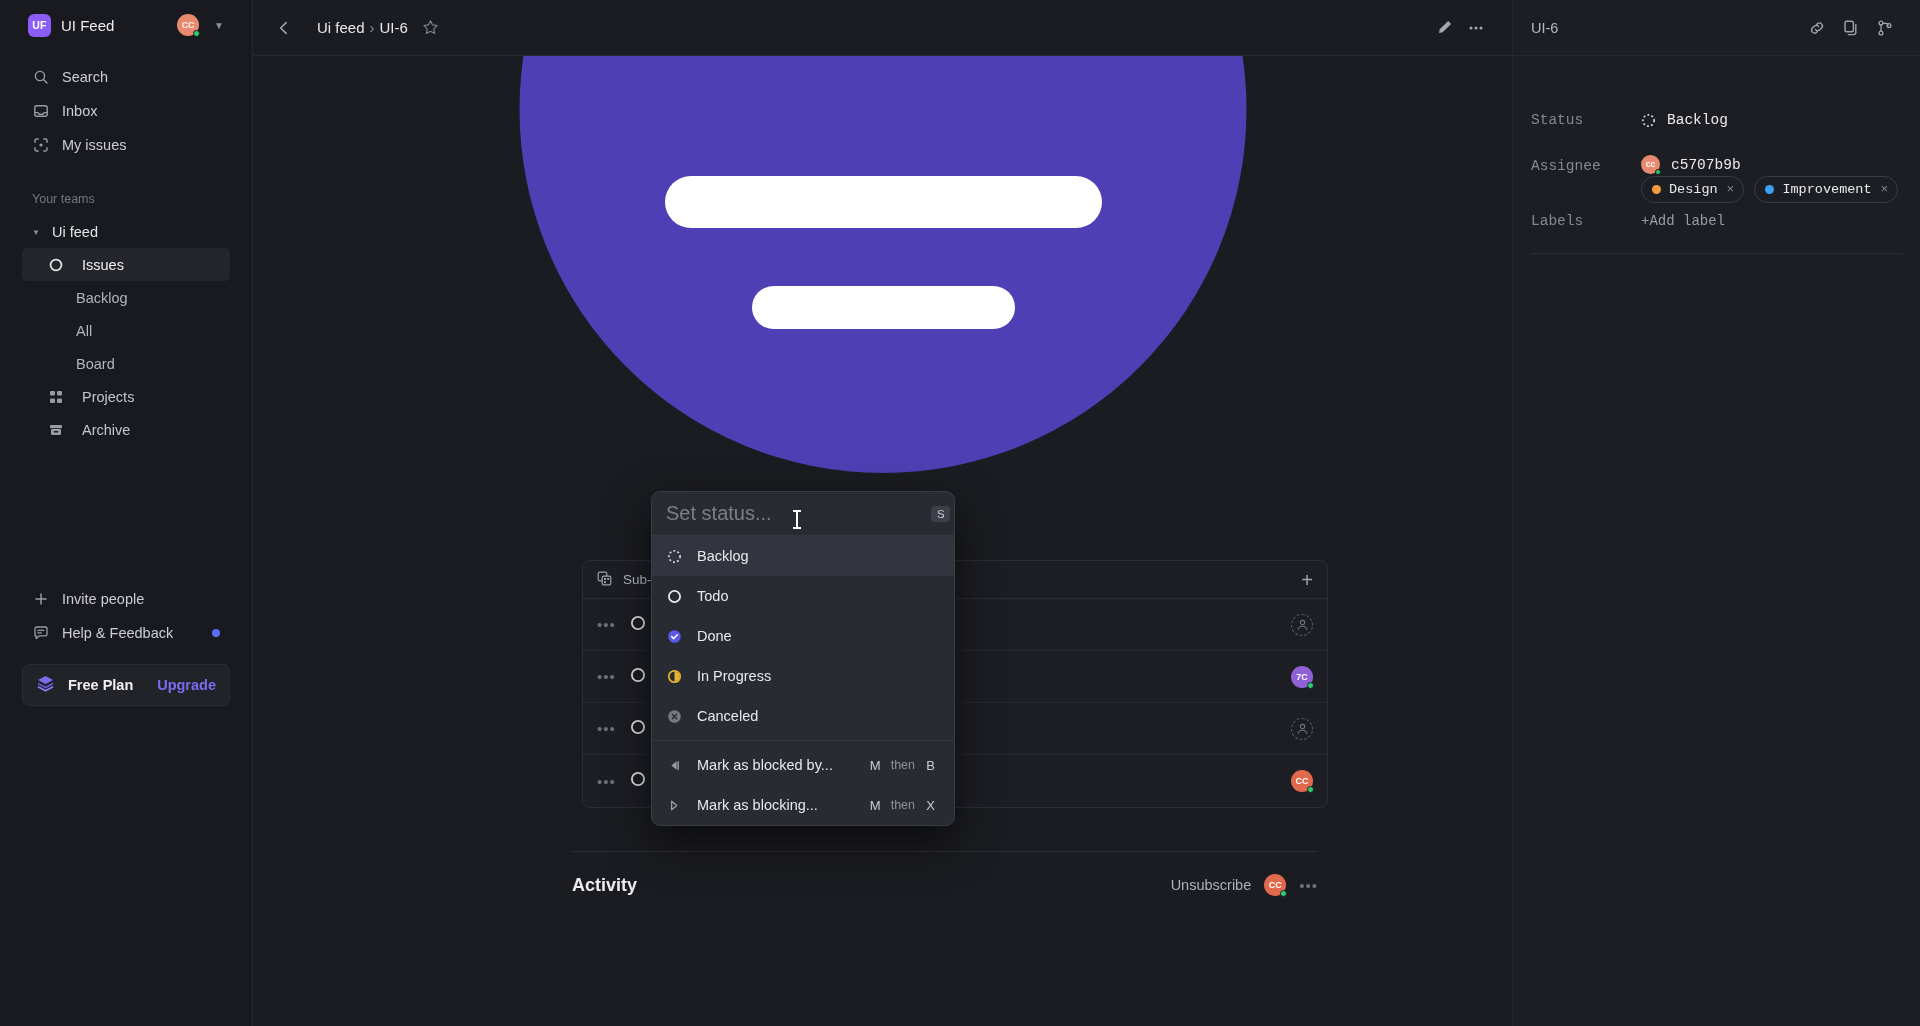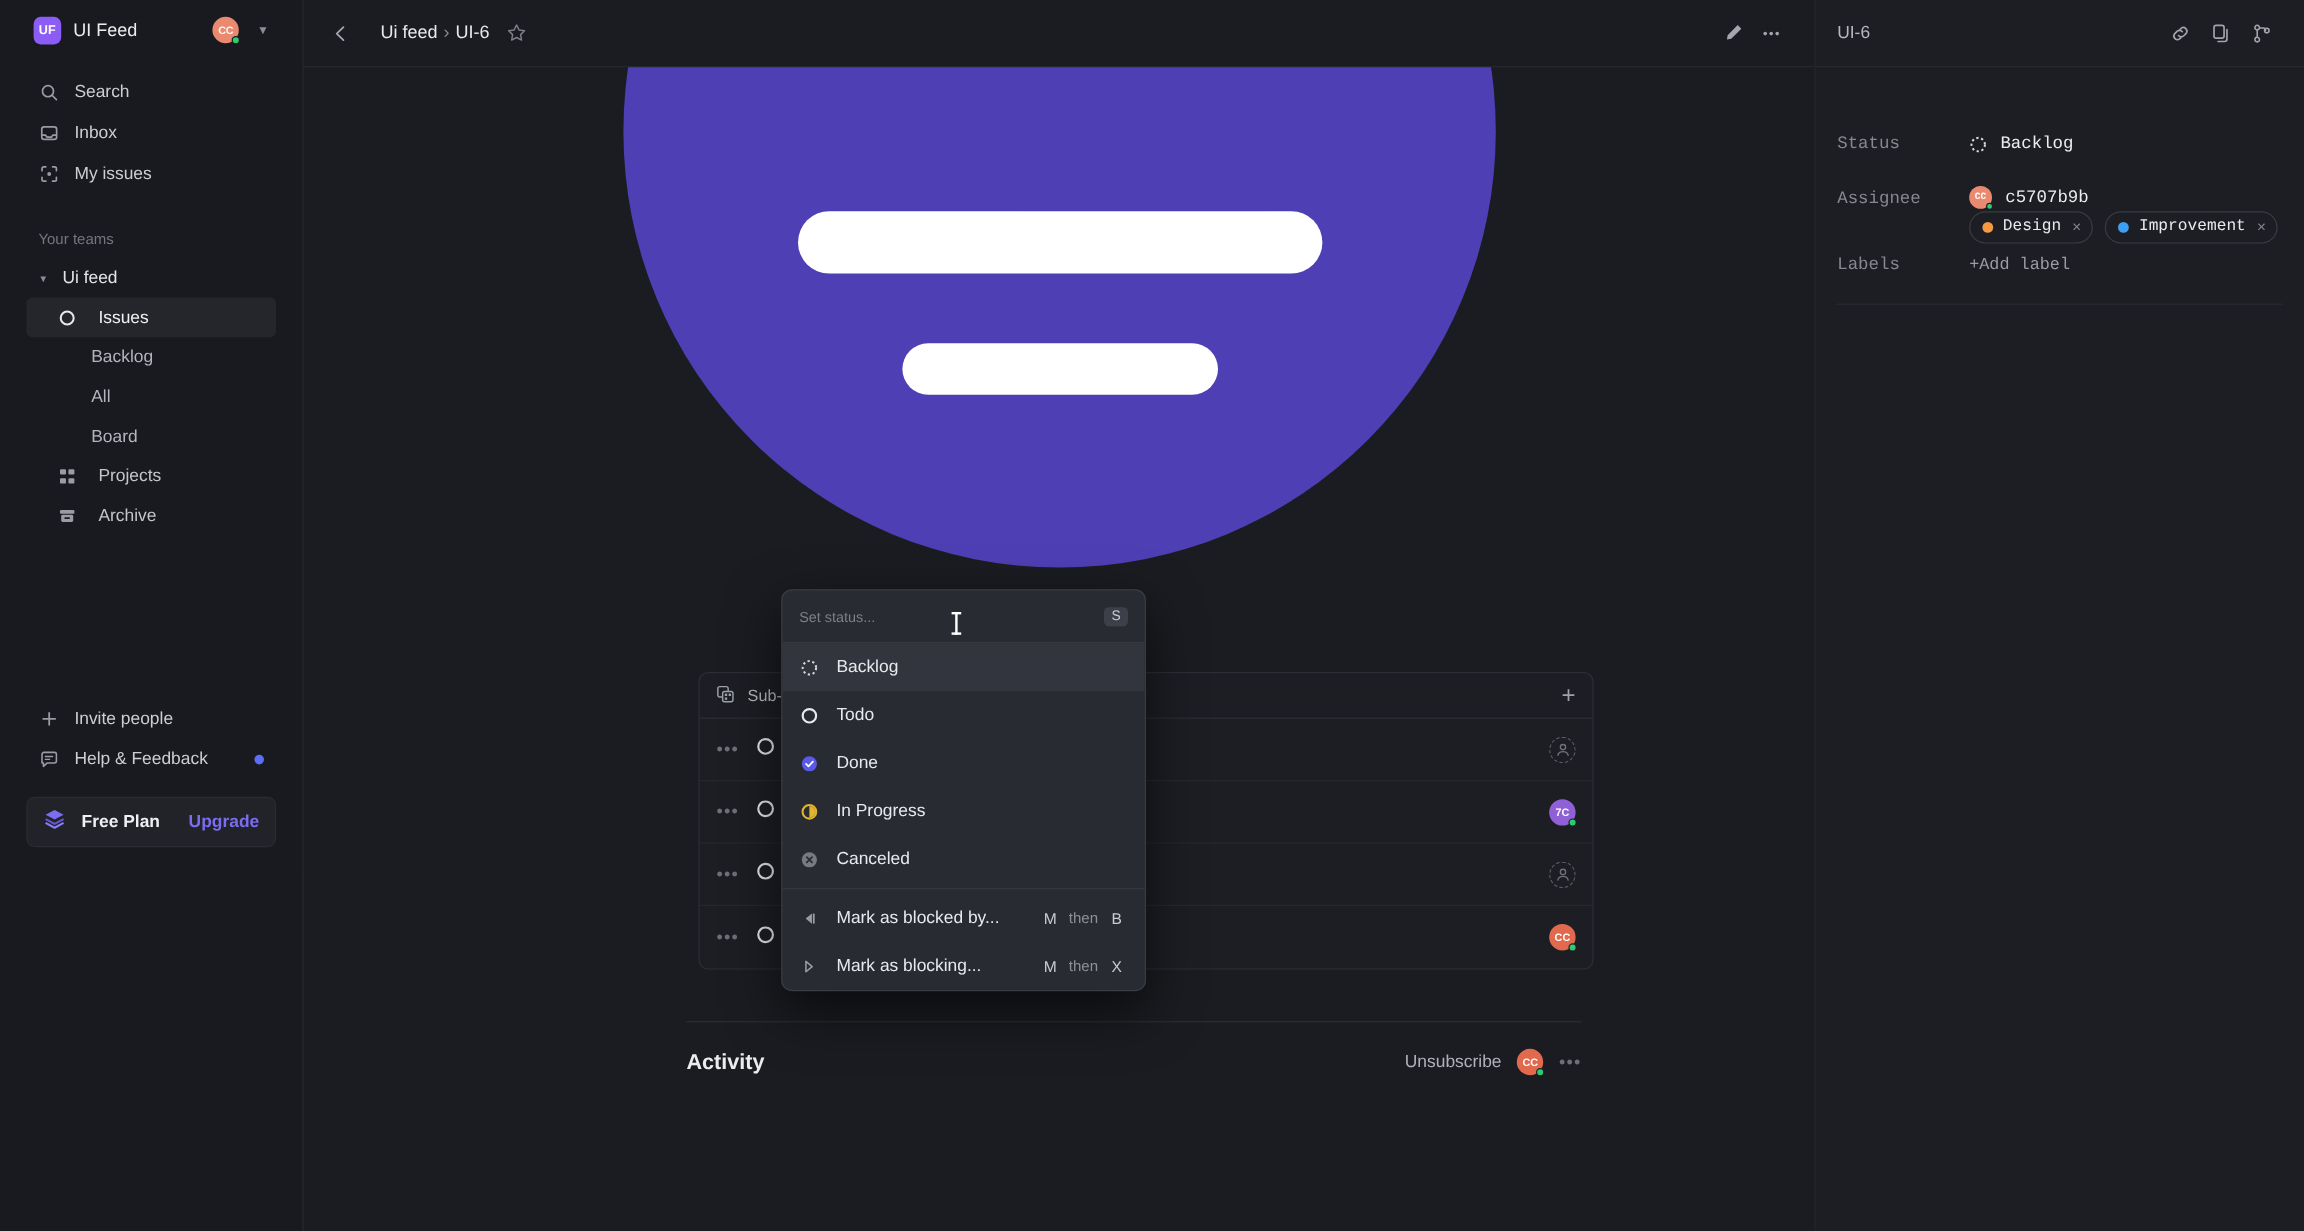--- a/index.html
+++ b/index.html
@@ -159,21 +159,21 @@
     box-shadow: 0 16px 44px rgba(0,0,0,.62);
     z-index: 60; overflow: hidden;
   }
   .dd-search {
     height: 44px; display: flex; align-items: center; padding: 0 14px;
     border-bottom: 1px solid #35373f;
   }
   .dd-search input {
     flex: 1; background: transparent; border: none; outline: none;
     font-family: "Liberation Sans", sans-serif;
-    font-size: 12px; color: #fca5a5;
+    font-size: 20px; color: #fca5a5;
   }
   .dd-search input::placeholder { color: #7d7f88; }
   .kbd {
     background: #3d3f49; color: #c8cad1; border-radius: 4px;
     font-size: 11.5px; padding: 2px 6px; min-width: 19px; text-align: center;
   }
   .dd-item {
     height: 40px; display: flex; align-items: center; gap: 14px;
     padding: 0 14px; font-size: 14.5px; color: #e8e9ed; cursor: pointer;
   }

